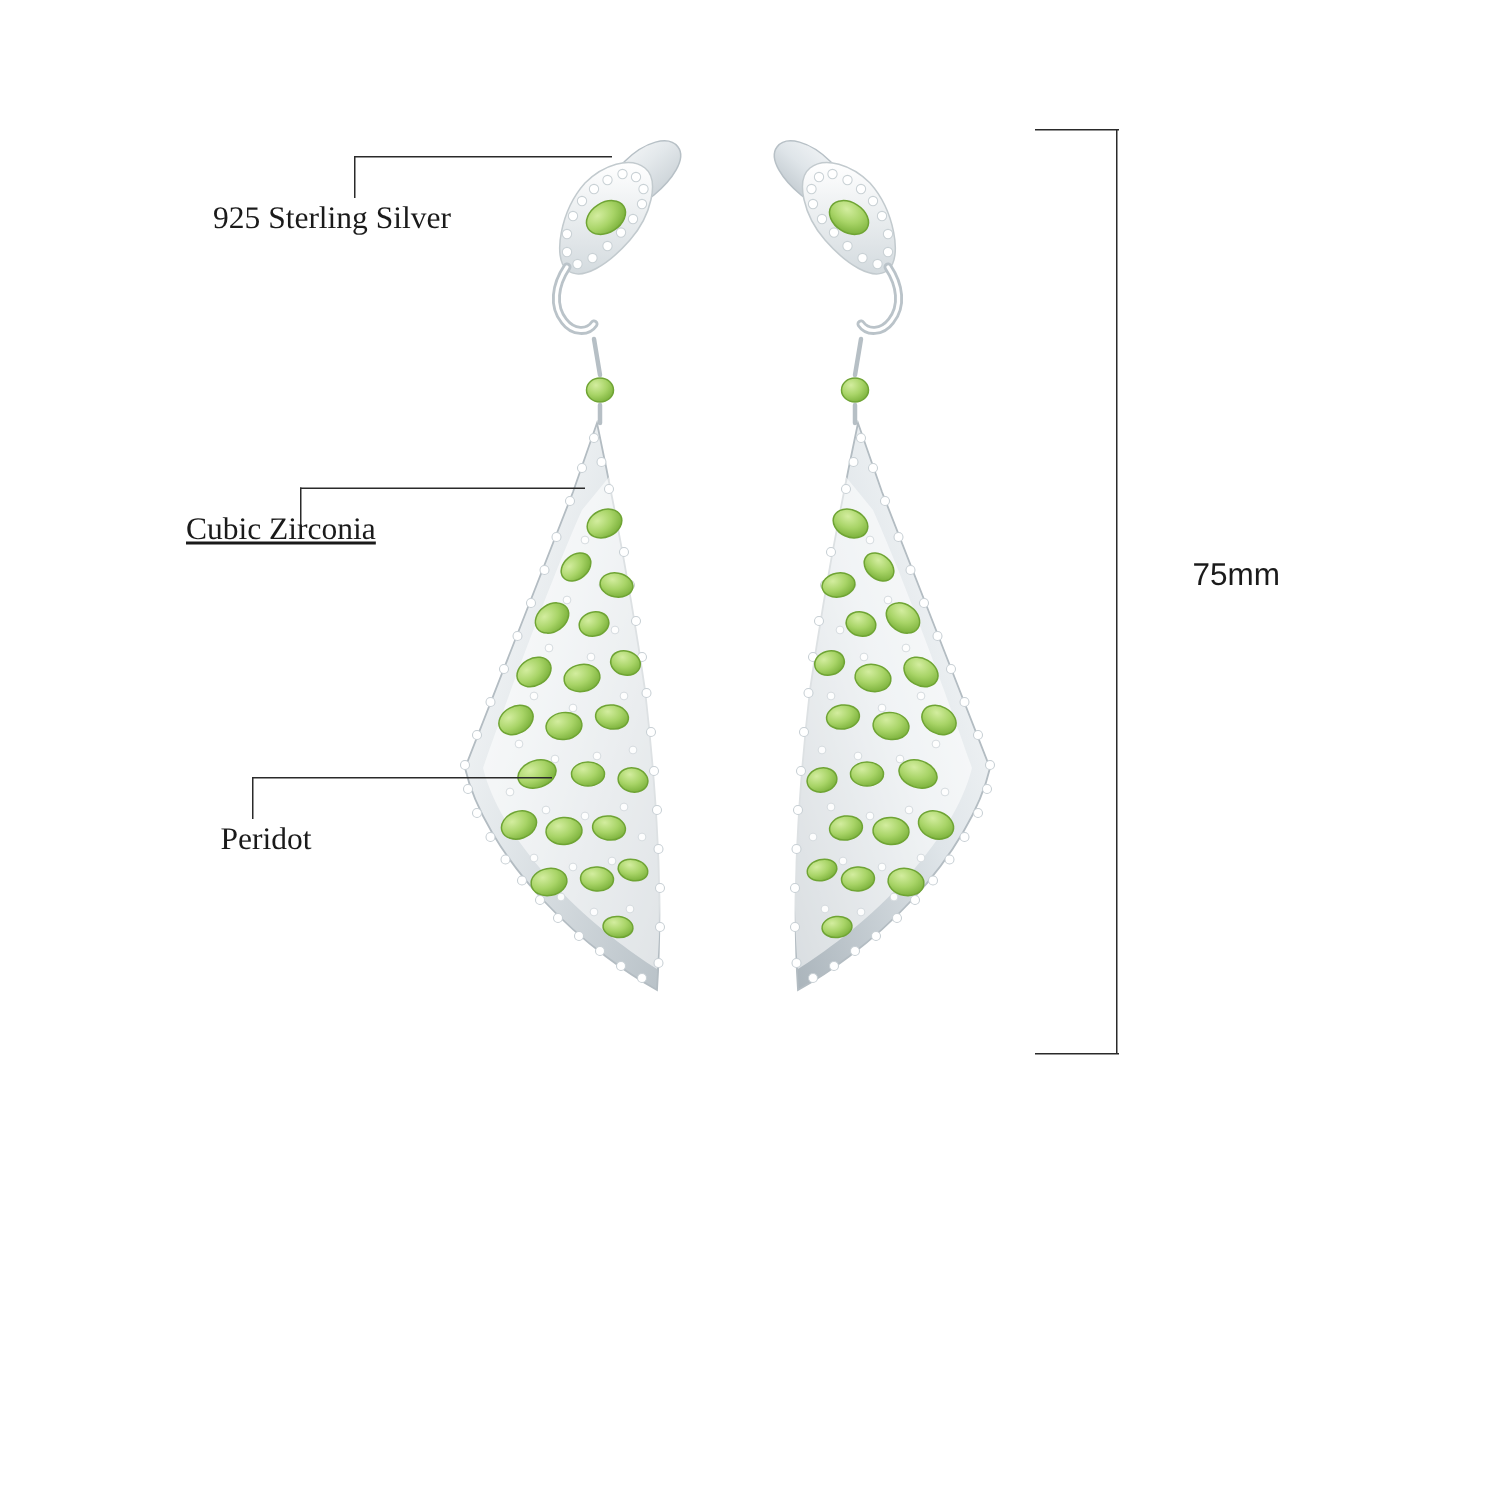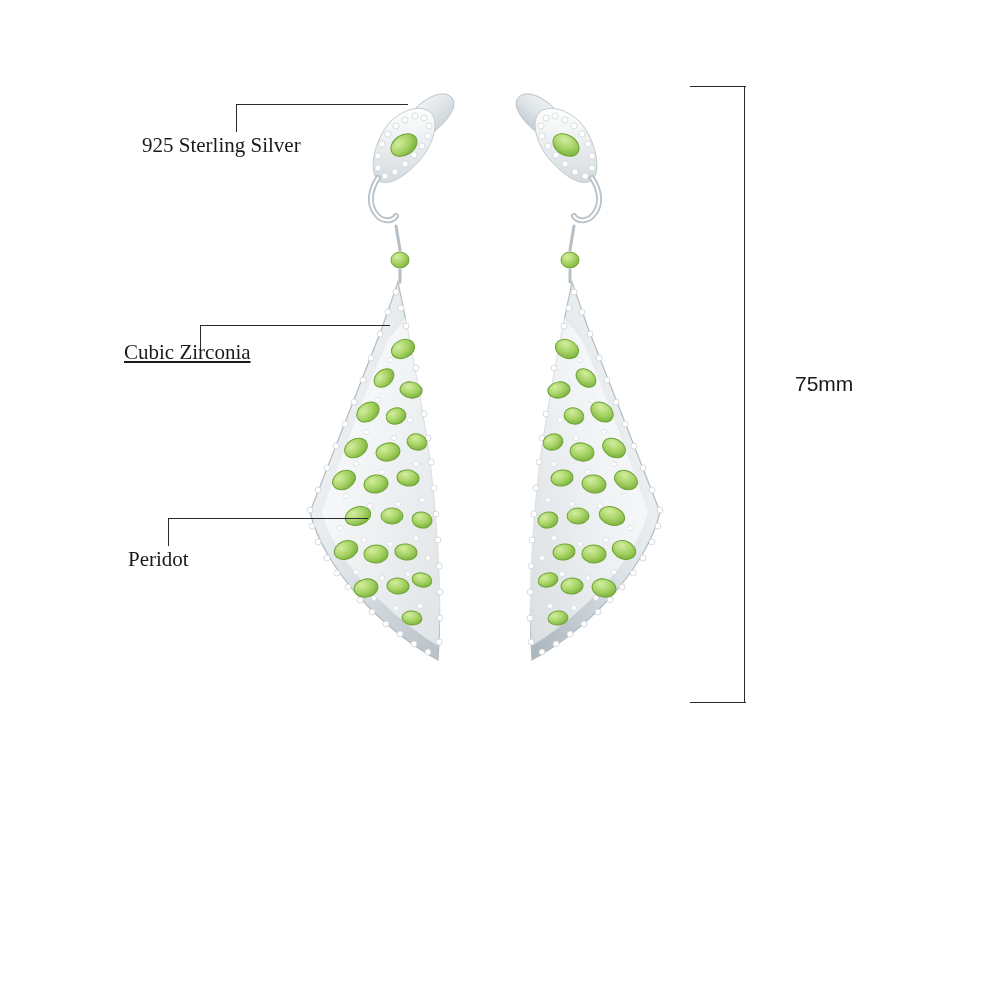--- a/index.html
+++ b/index.html
@@ -24,21 +24,21 @@
   
   .ann-label {
     position: absolute;
     font-family: "Liberation Serif", serif;
     font-size: 21px;
     color: #1a1a1a;
     white-space: nowrap;
   }
   #label-silver { left: 142px; top: 133px; }
   #label-cz     { left: 124px; top: 340px; text-decoration: underline; }
-  #label-peridot{ left: 128px; top: 547px; }
+  #label-peridot{ left: 147px; top: 547px; }
 
   .leader {
     position: absolute;
     border-left: 1.5px solid #2a2a2a;
     border-top: 1.5px solid #2a2a2a;
   }
   
   #leader-silver {
     left: 236px; top: 104px; width: 172px; height: 28px;
     border-left: none;

